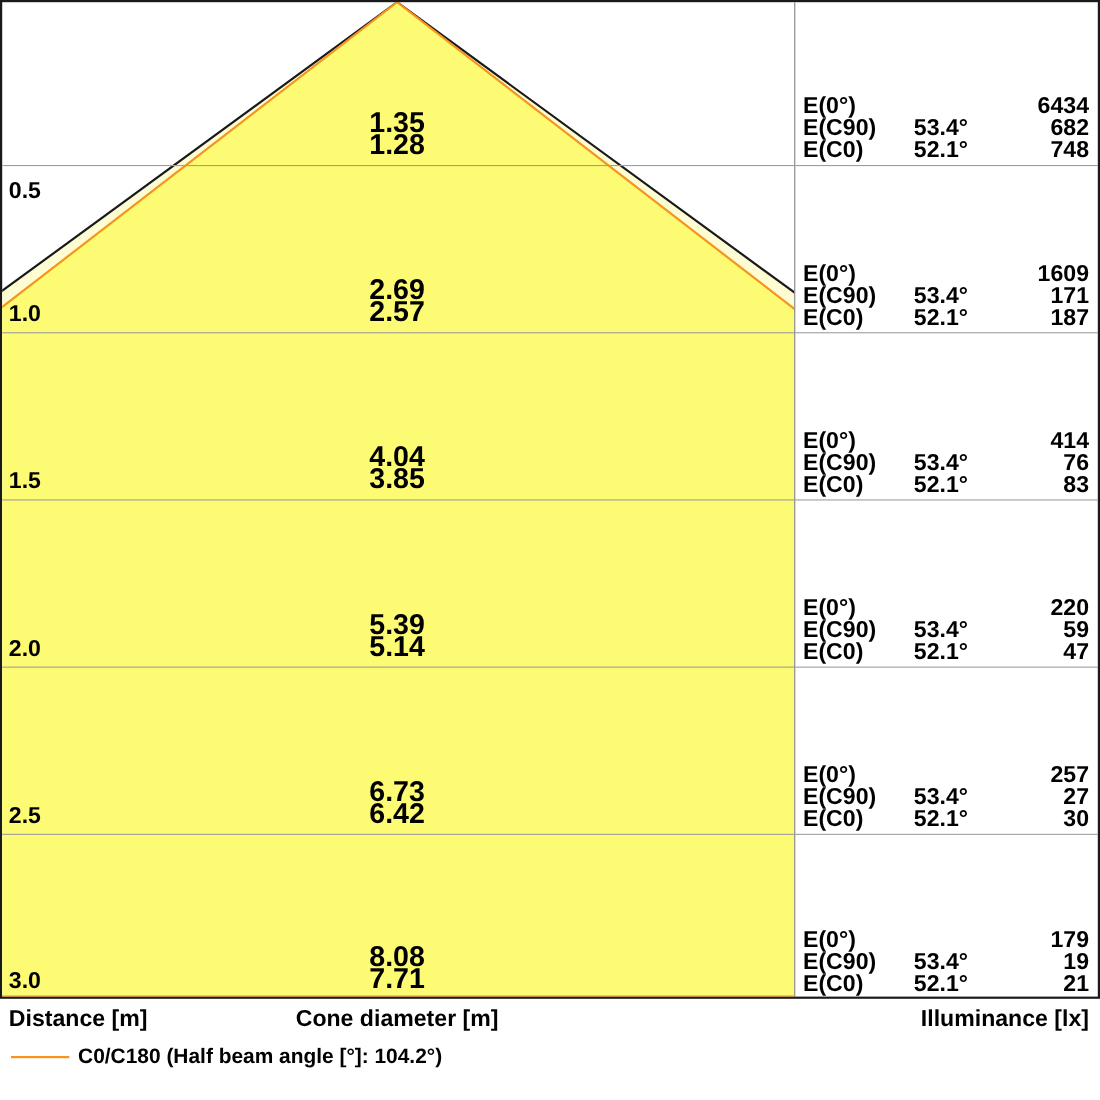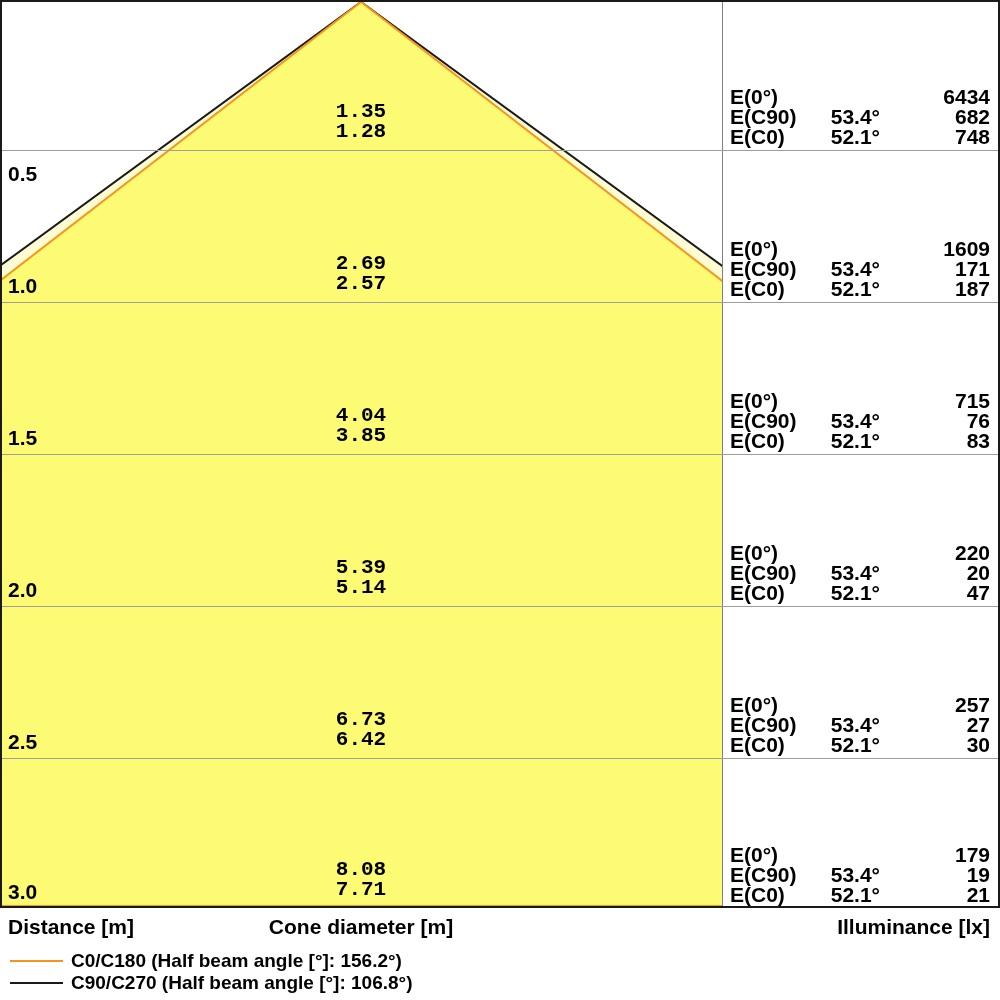--- a/index.html
+++ b/index.html
@@ -34,24 +34,23 @@
     position: absolute;
     left: 8px;
     font-size: 21px;
     line-height: 22px;
   }
   .cone-values {
     position: absolute;
     left: 361px;
     transform: translateX(-50%);
     text-align: center;
-    font-size: 21px;
+    font-size: 26px;
     line-height: 19.5px;
     white-space: nowrap;
-    font-family: Liberation Mono, monospace;
   }
   .illum-block {
     position: absolute;
     left: 730px;
     width: 260px;
   }
   .illum-row { display: flex; font-size: 21px; line-height: 20px; }
   .illum-label { width: 90px; text-align: left; }
   .illum-angle { width: 60px; text-align: right; }
   .illum-value { width: 110px; text-align: right; }
@@ -139,21 +138,21 @@
       </div>
       <div class="distance-label" style="top: 427px;">1.5</div>
       <div class="cone-values" style="top: 406px;">
         <div>4.04</div>
         <div>3.85</div>
       </div>
       <div class="illum-block" style="top: 391px;">
         <div class="illum-row">
           <span class="illum-label">E(0°)</span>
           <span class="illum-angle"></span>
-          <span class="illum-value">715</span>
+          <span class="illum-value">414</span>
         </div>
         <div class="illum-row">
           <span class="illum-label">E(C90)</span>
           <span class="illum-angle">53.4°</span>
           <span class="illum-value">76</span>
         </div>
         <div class="illum-row">
           <span class="illum-label">E(C0)</span>
           <span class="illum-angle">52.1°</span>
           <span class="illum-value">83</span>
@@ -166,21 +165,21 @@
       </div>
       <div class="illum-block" style="top: 543px;">
         <div class="illum-row">
           <span class="illum-label">E(0°)</span>
           <span class="illum-angle"></span>
           <span class="illum-value">220</span>
         </div>
         <div class="illum-row">
           <span class="illum-label">E(C90)</span>
           <span class="illum-angle">53.4°</span>
-          <span class="illum-value">20</span>
+          <span class="illum-value">59</span>
         </div>
         <div class="illum-row">
           <span class="illum-label">E(C0)</span>
           <span class="illum-angle">52.1°</span>
           <span class="illum-value">47</span>
         </div>
       </div>
       <div class="distance-label" style="top: 731px;">2.5</div>
       <div class="cone-values" style="top: 710px;">
         <div>6.73</div>
@@ -226,20 +225,16 @@
         </div>
       </div>
     </div>
 
   <div class="footer-label" id="footer-distance">Distance [m]</div>
   <div class="footer-label" id="footer-cone">Cone diameter [m]</div>
   <div class="footer-label" id="footer-illuminance">Illuminance [lx]</div>
 
   <div class="legend-row" id="legend-row-0">
     <div class="legend-swatch" style="background: rgb(247, 148, 30);"></div>
-    <span>C0/C180 (Half beam angle [°]: 156.2°)</span>
+    <span>C0/C180 (Half beam angle [°]: 104.2°)</span>
   </div>
-  <div class="legend-row" id="legend-row-1">
-    <div class="legend-swatch" style="background: rgb(26, 26, 26);"></div>
-    <span>C90/C270 (Half beam angle [°]: 106.8°)</span>
-  </div>
 
 </div>
 
 </body></html>

